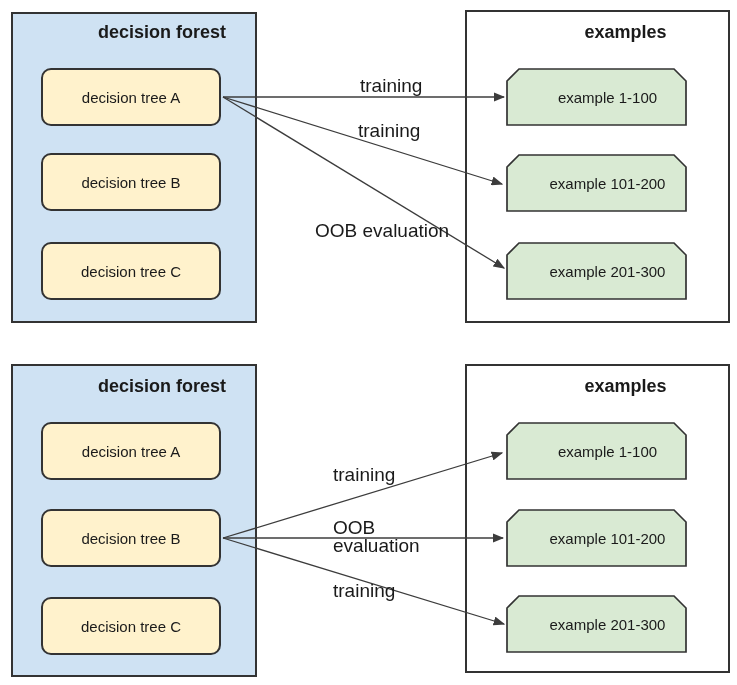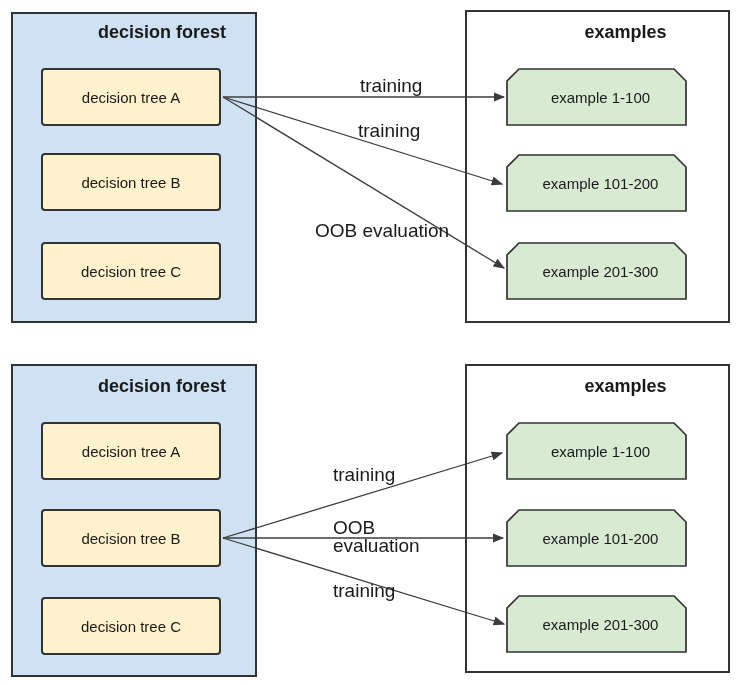--- a/index.html
+++ b/index.html
@@ -8,27 +8,27 @@
     font-family:"Liberation Sans",sans-serif;color:var(--text,#1a1a1a);overflow:hidden;
   }
   .box-outline{position:absolute;box-sizing:border-box;border:2px solid var(--outline,#333);}
   .forest-box{background:var(--forest-fill,#cfe2f3);}
   .examples-box{background:#ffffff;}
   .panel-title{
     position:absolute;text-align:center;font-weight:bold;font-size:18px;line-height:20px;margin-left:28px;
   }
   .tree-node{
     position:absolute;width:180px;height:58px;box-sizing:border-box;
-    background:var(--tree-fill,#fff2cc);border:2px solid var(--outline,#333);border-radius:4px;
+    background:var(--tree-fill,#fff2cc);border:2px solid var(--outline,#333);border-radius:10px;
     display:flex;align-items:center;justify-content:center;font-size:15px;
   }
   .example-node{position:absolute;width:181px;height:58px;}
   .example-node svg{position:absolute;left:0;top:0;display:block;}
   .example-node .node-label{
-    position:absolute;left:4px;top:0;width:100%;height:100%;
+    position:absolute;left:11px;top:0;width:100%;height:100%;
     display:flex;align-items:center;justify-content:center;font-size:15px;
   }
   .edge-label{position:absolute;font-size:19px;line-height:18px;white-space:nowrap;}
   .edge-label.wrap{white-space:normal;width:74px;}
   #arrows{position:absolute;left:0;top:0;pointer-events:none;}
   #arrows line{stroke:var(--arrow,#3c3c3c);stroke-width:1.3;}
   #arrowhead path{fill:var(--arrow,#3c3c3c);}
   .example-shape{fill:var(--example-fill,#d9ead3);stroke:var(--outline,#333);stroke-width:1.7;}
 </style>
 </head>

